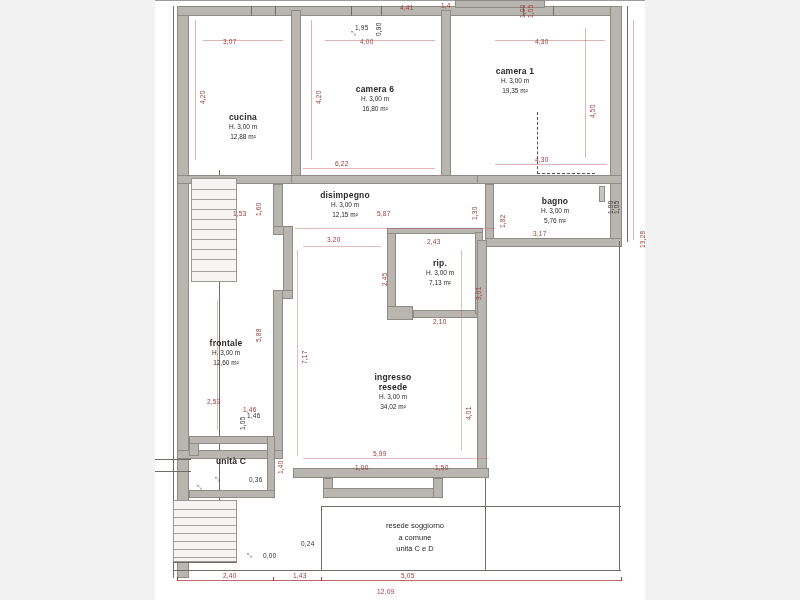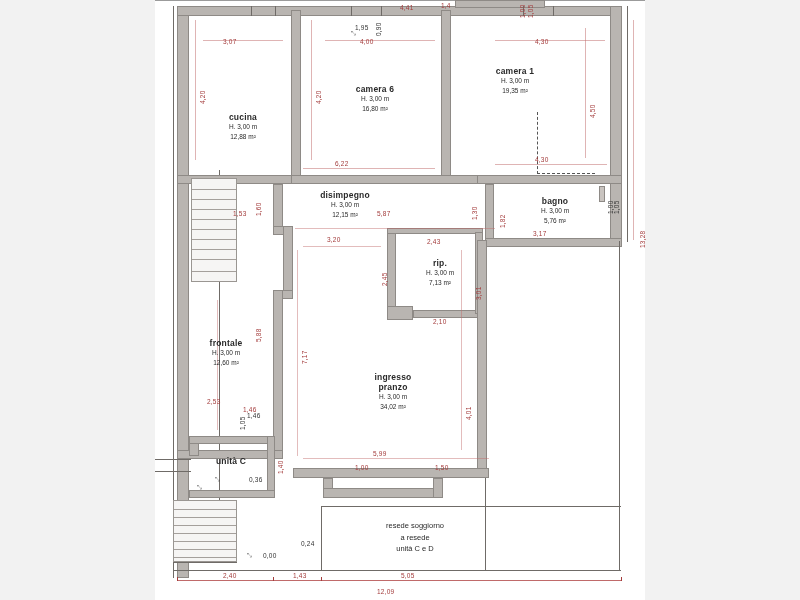--- a/index.html
+++ b/index.html
@@ -173,32 +173,32 @@
     </div>
 
     <div class="room" style="left:16px;top:338px;width:110px;">
       <div class="nm">frontale</div>
       <div class="ln">H. 3,00 m</div>
       <div class="ln">12,60 m²</div>
     </div>
 
     <div class="room" style="left:178px;top:372px;width:120px;">
       <div class="nm">ingresso</div>
-      <div class="nm">pranzo</div>
+      <div class="nm">resede</div>
       <div class="ln">H. 3,00 m</div>
       <div class="ln">34,02 m²</div>
     </div>
 
     <div class="room" style="left:34px;top:456px;width:84px;">
       <div class="nm">unità C</div>
     </div>
 
     <div class="room" style="left:190px;top:520px;width:140px;">
       <div class="ln" style="font-size:7.5px;">resede soggiorno</div>
-      <div class="ln" style="font-size:7.5px;">a resede</div>
+      <div class="ln" style="font-size:7.5px;">a comune</div>
       <div class="ln" style="font-size:7.5px;">unità C e D</div>
     </div>
 
     <div class="dimh" style="left:245px;top:4px;">4,41</div>
     <div class="dimh" style="left:68px;top:38px;">3,07</div>
     <div class="dimh" style="left:205px;top:38px;">4,00</div>
     <div class="dimh" style="left:380px;top:38px;">4,30</div>
     <div class="dimh" style="left:180px;top:160px;">6,22</div>
     <div class="dimh" style="left:380px;top:156px;">4,30</div>
     <div class="dimh" style="left:78px;top:210px;">1,53</div>

